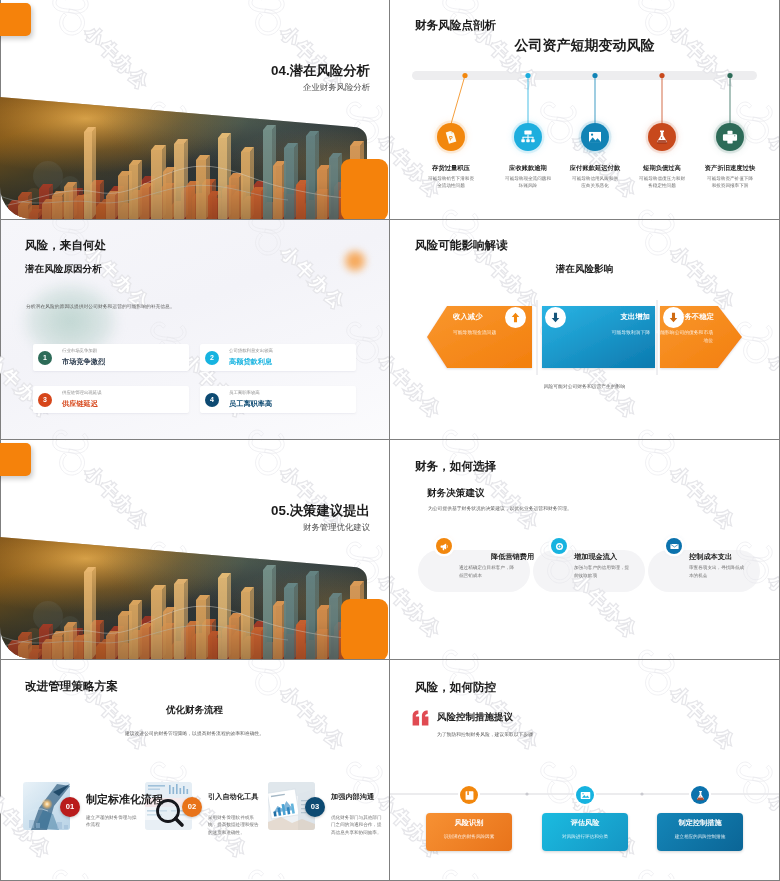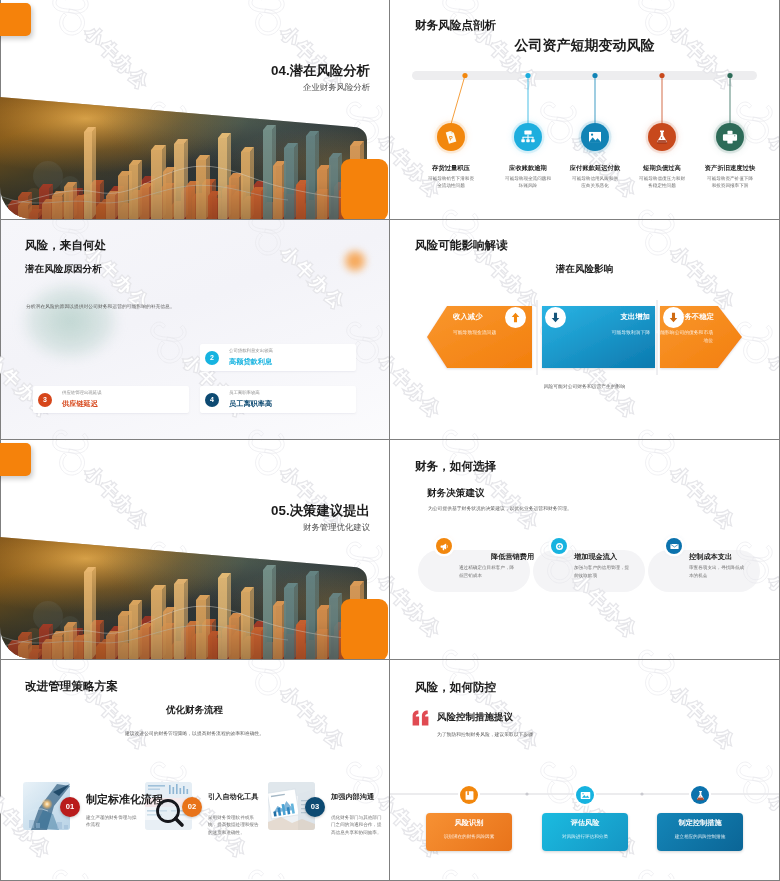--- a/index.html
+++ b/index.html
@@ -615,20 +615,25 @@
         </svg>
 </div>
     </div>
     <div class="cell" style="left:0px;top:220px;">
 <div class="slide" id="s3" style="background:linear-gradient(160deg,#f6f6fa 0%,#f3f3f8 42%,#fbfbfd 100%);">
   <div style="position:absolute;left:22px;top:62px;width:96px;height:78px;border-radius:50%;background:radial-gradient(ellipse at center,rgba(140,185,170,.50) 0%,rgba(150,190,178,.25) 55%,rgba(150,190,178,0) 75%);filter:blur(6px);z-index:2;"></div>
   <div style="position:absolute;left:342px;top:28px;width:26px;height:26px;border-radius:50%;background:radial-gradient(circle,rgba(247,152,56,.96) 0%,rgba(247,152,56,.62) 42%,rgba(247,152,56,0) 72%);filter:blur(3px);z-index:2;"></div>
   <div class="hdr" style="left:25px;top:18px;font-size:11.6px;">风险，来自何处</div>
   <div class="ttl" style="left:25px;top:43px;font-size:9.6px;">潜在风险原因分析</div>
   <div class="dsc" style="left:26px;top:83px;font-size:4.8px;">分析潜在风险的原因以提供对公司财务和运营的可能影响的补充信息。</div>
+  <div class="s3-card" style="left:33px;top:124px;width:156px;height:27px;">
+  <div class="s3-num" style="left:5px;top:7px;width:14px;height:14px;line-height:14px;font-size:7px;background:#2d6b58;">1</div>
+  <div class="s3-sub" style="left:29px;top:4px;font-size:4.4px;">行业市场竞争加剧</div>
+  <div class="s3-lab" style="left:29px;top:13px;font-size:7.2px;color:#2d3d4f;">市场竞争激烈</div>
+</div>
         <div class="s3-card" style="left:200px;top:124px;width:156px;height:27px;">
   <div class="s3-num" style="left:5px;top:7px;width:14px;height:14px;line-height:14px;font-size:7px;background:#16b3e0;">2</div>
   <div class="s3-sub" style="left:29px;top:4px;font-size:4.4px;">公司贷款利息支出较高</div>
   <div class="s3-lab" style="left:29px;top:13px;font-size:7.2px;color:#16b3e0;">高额贷款利息</div>
 </div>
         <div class="s3-card" style="left:33px;top:166px;width:156px;height:27px;">
   <div class="s3-num" style="left:5px;top:7px;width:14px;height:14px;line-height:14px;font-size:7px;background:#d6461a;">3</div>
   <div class="s3-sub" style="left:29px;top:4px;font-size:4.4px;">供应链管理出现延误</div>
   <div class="s3-lab" style="left:29px;top:13px;font-size:7.2px;color:#d6461a;text-align:center;">供应链延迟</div>
 </div>

